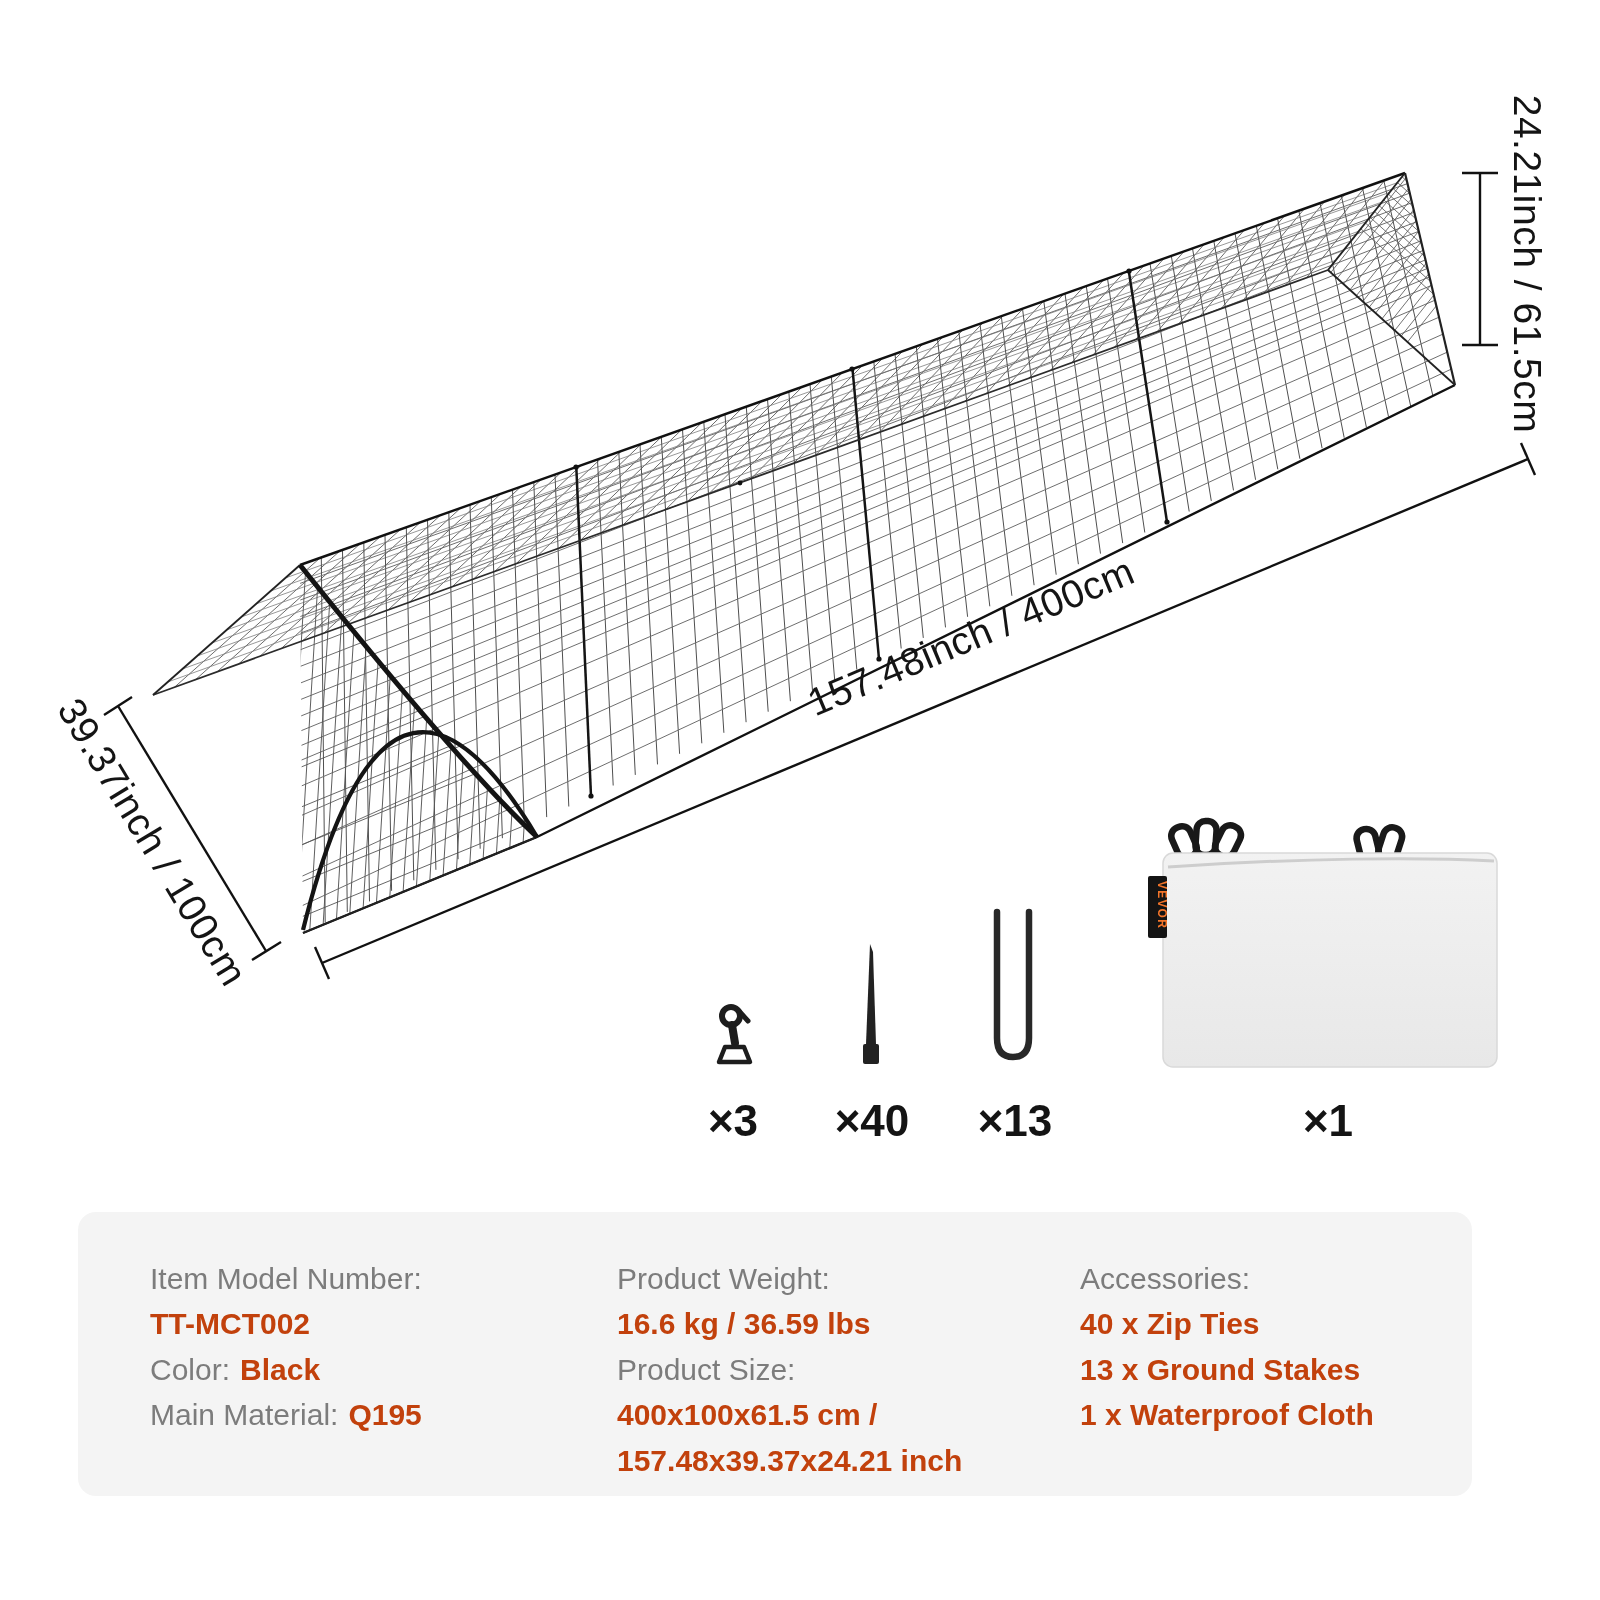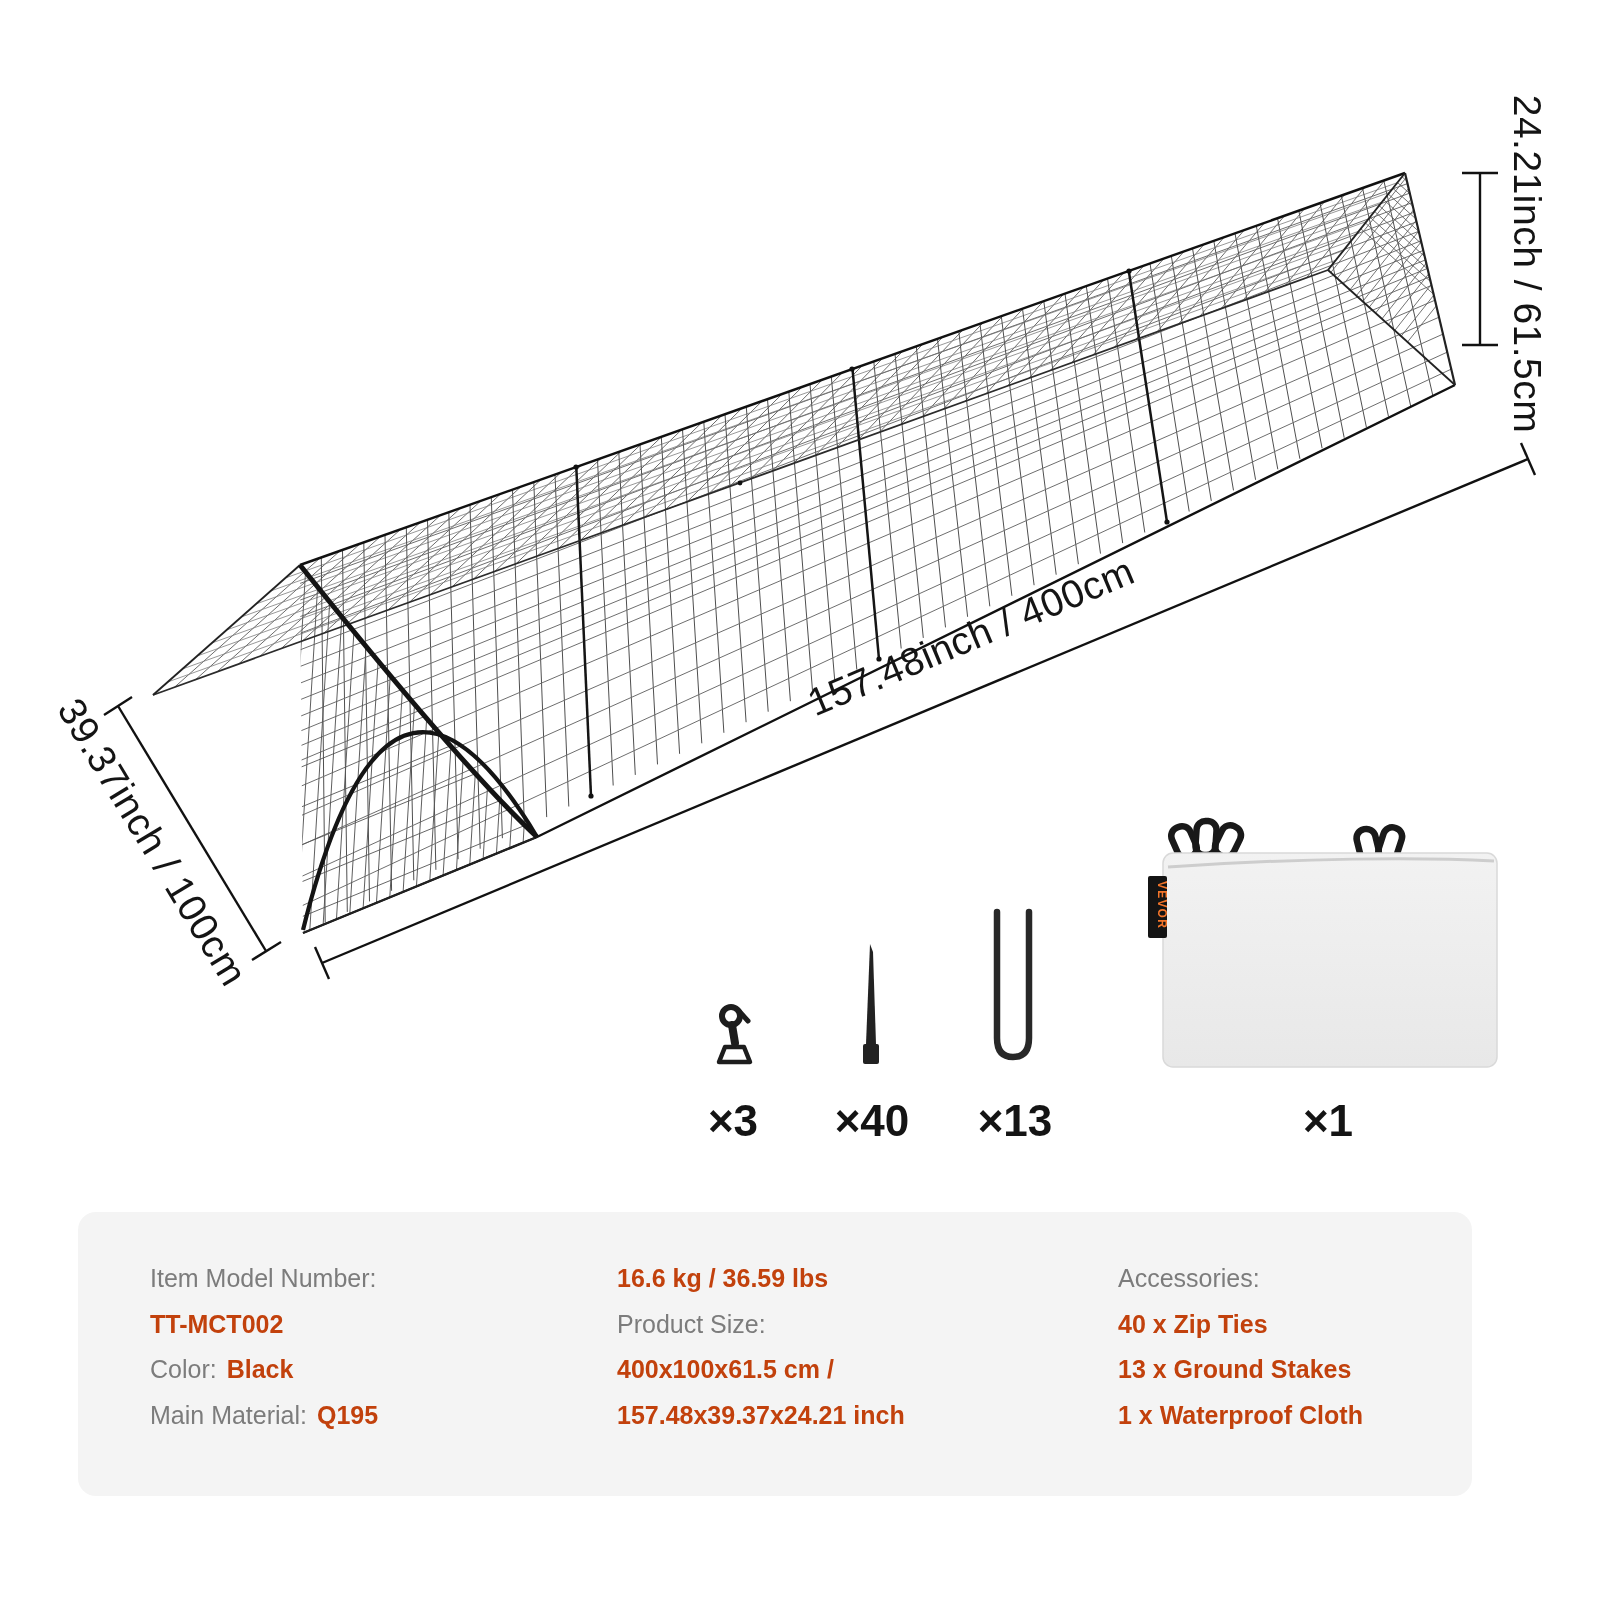--- a/index.html
+++ b/index.html
@@ -5,21 +5,21 @@
   html,body{margin:0;padding:0;background:#fff;}
   .canvas{position:relative;width:1600px;height:1600px;background:#ffffff;overflow:hidden;
           font-family:"Liberation Sans", sans-serif;}
   svg text{font-family:"Liberation Sans", sans-serif;}
   .dim-text{font-size:39px;fill:#141414;letter-spacing:0.5px;}
   .count-text{font-size:44px;font-weight:700;fill:#141414;}
   .tag-text{font-size:12px;font-weight:700;fill:#f4752a;letter-spacing:1.2px;}
   .spec-panel{position:absolute;left:78px;top:1212px;width:1394px;height:284px;
               background:#f4f4f4;border-radius:18px;}
   .spec-col{position:absolute;top:44px;}
-  .spec-row{height:45.5px;display:flex;align-items:center;font-size:25px;white-space:nowrap;}
+  .spec-row{height:45.5px;display:flex;align-items:center;font-size:30px;white-space:nowrap;}
   .lbl{color:#7c7c7c;font-weight:400;}
   .val{color:#c2410c;font-weight:700;}
   .lbl + .val{margin-left:10px;text-align:center;}
 </style>
 </head>
 <body>
 
 <div class="canvas">
 
 <svg width="1600" height="1600" viewBox="0 0 1600 1600" style="position:absolute;left:0;top:0;">
@@ -338,33 +338,36 @@
       <span class="lbl">Color:</span>
       <span class="val">Black</span>
     </div>
     <div class="spec-row">
       <span class="lbl">Main Material:</span>
       <span class="val">Q195</span>
     </div>
   </div>
   <div class="spec-col" style="left:539px;">
     <div class="spec-row">
+      <span class="lbl">Product Weight:</span>
+    </div>
+    <div class="spec-row">
       <span class="val">16.6 kg / 36.59 lbs</span>
     </div>
     <div class="spec-row">
       <span class="lbl">Product Size:</span>
     </div>
     <div class="spec-row">
       <span class="val">400x100x61.5 cm /</span>
     </div>
     <div class="spec-row">
       <span class="val">157.48x39.37x24.21 inch</span>
     </div>
   </div>
-  <div class="spec-col" style="left:1040px;">
+  <div class="spec-col" style="left:1002px;">
     <div class="spec-row">
       <span class="lbl">Accessories:</span>
     </div>
     <div class="spec-row">
       <span class="val">40 x Zip Ties</span>
     </div>
     <div class="spec-row">
       <span class="val">13 x Ground Stakes</span>
     </div>
     <div class="spec-row">

